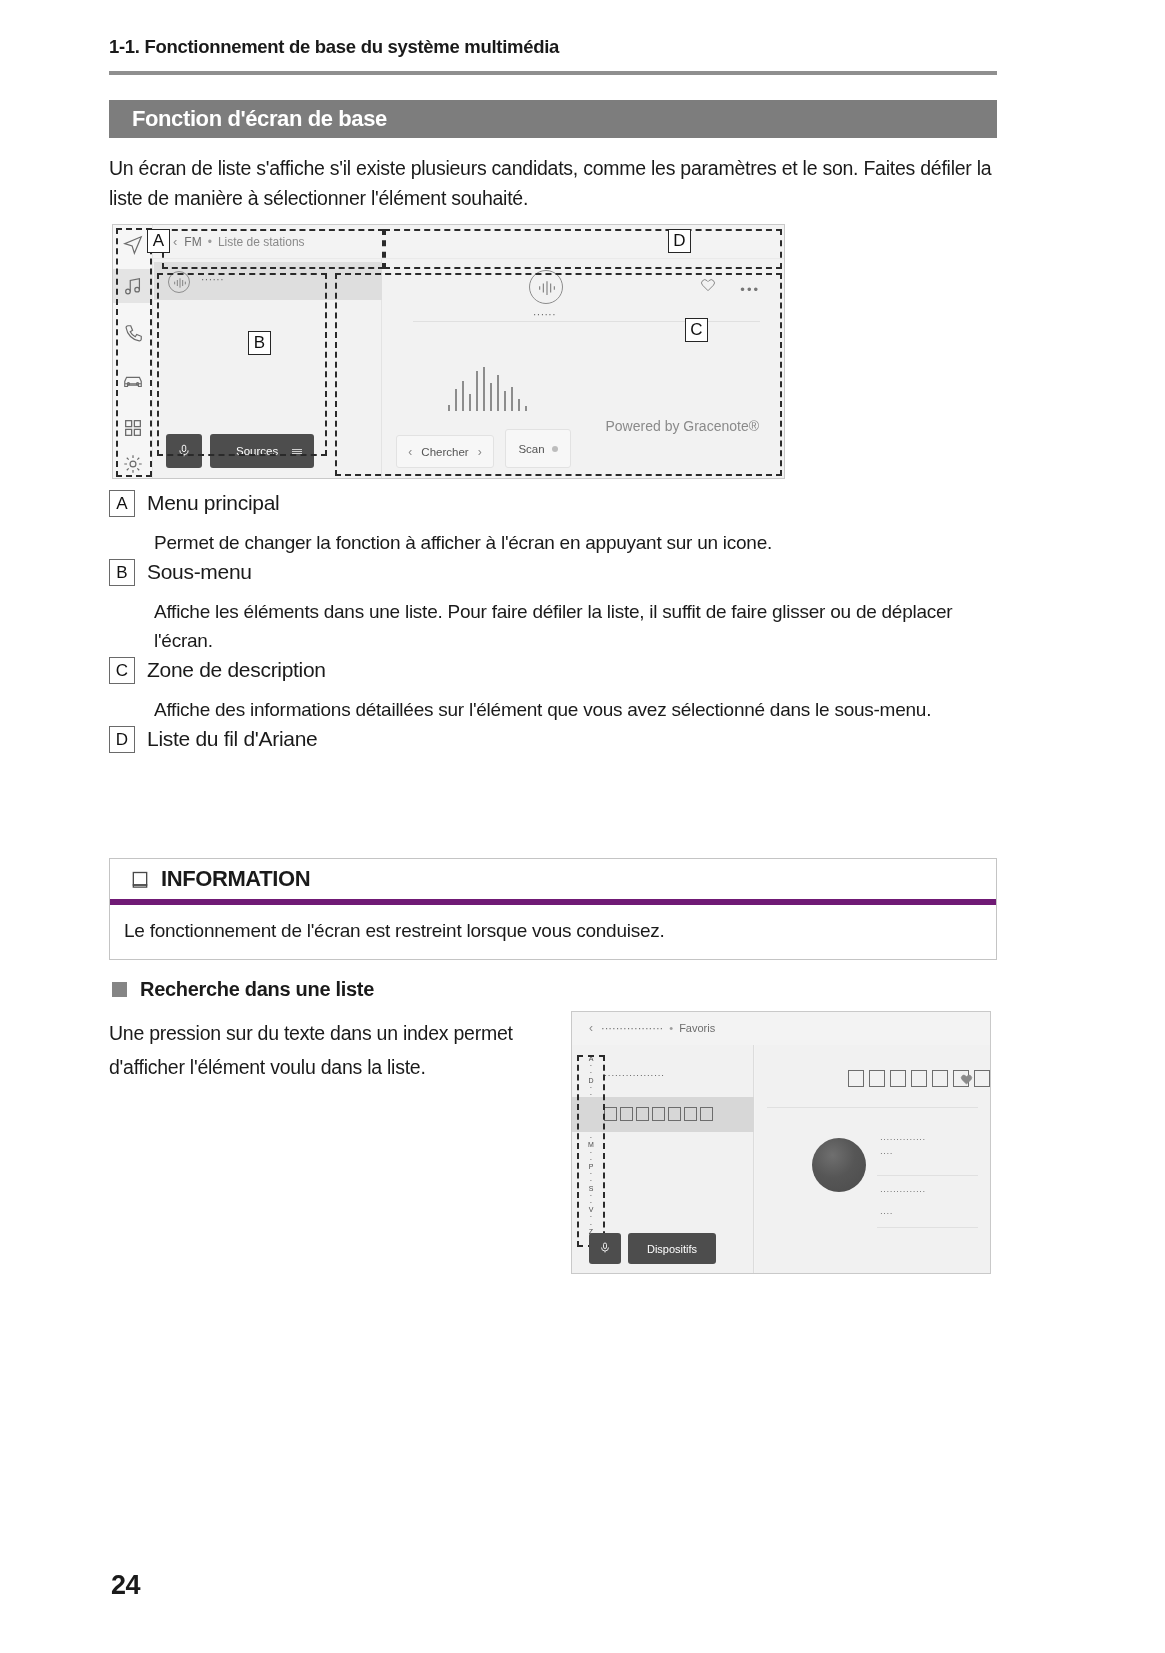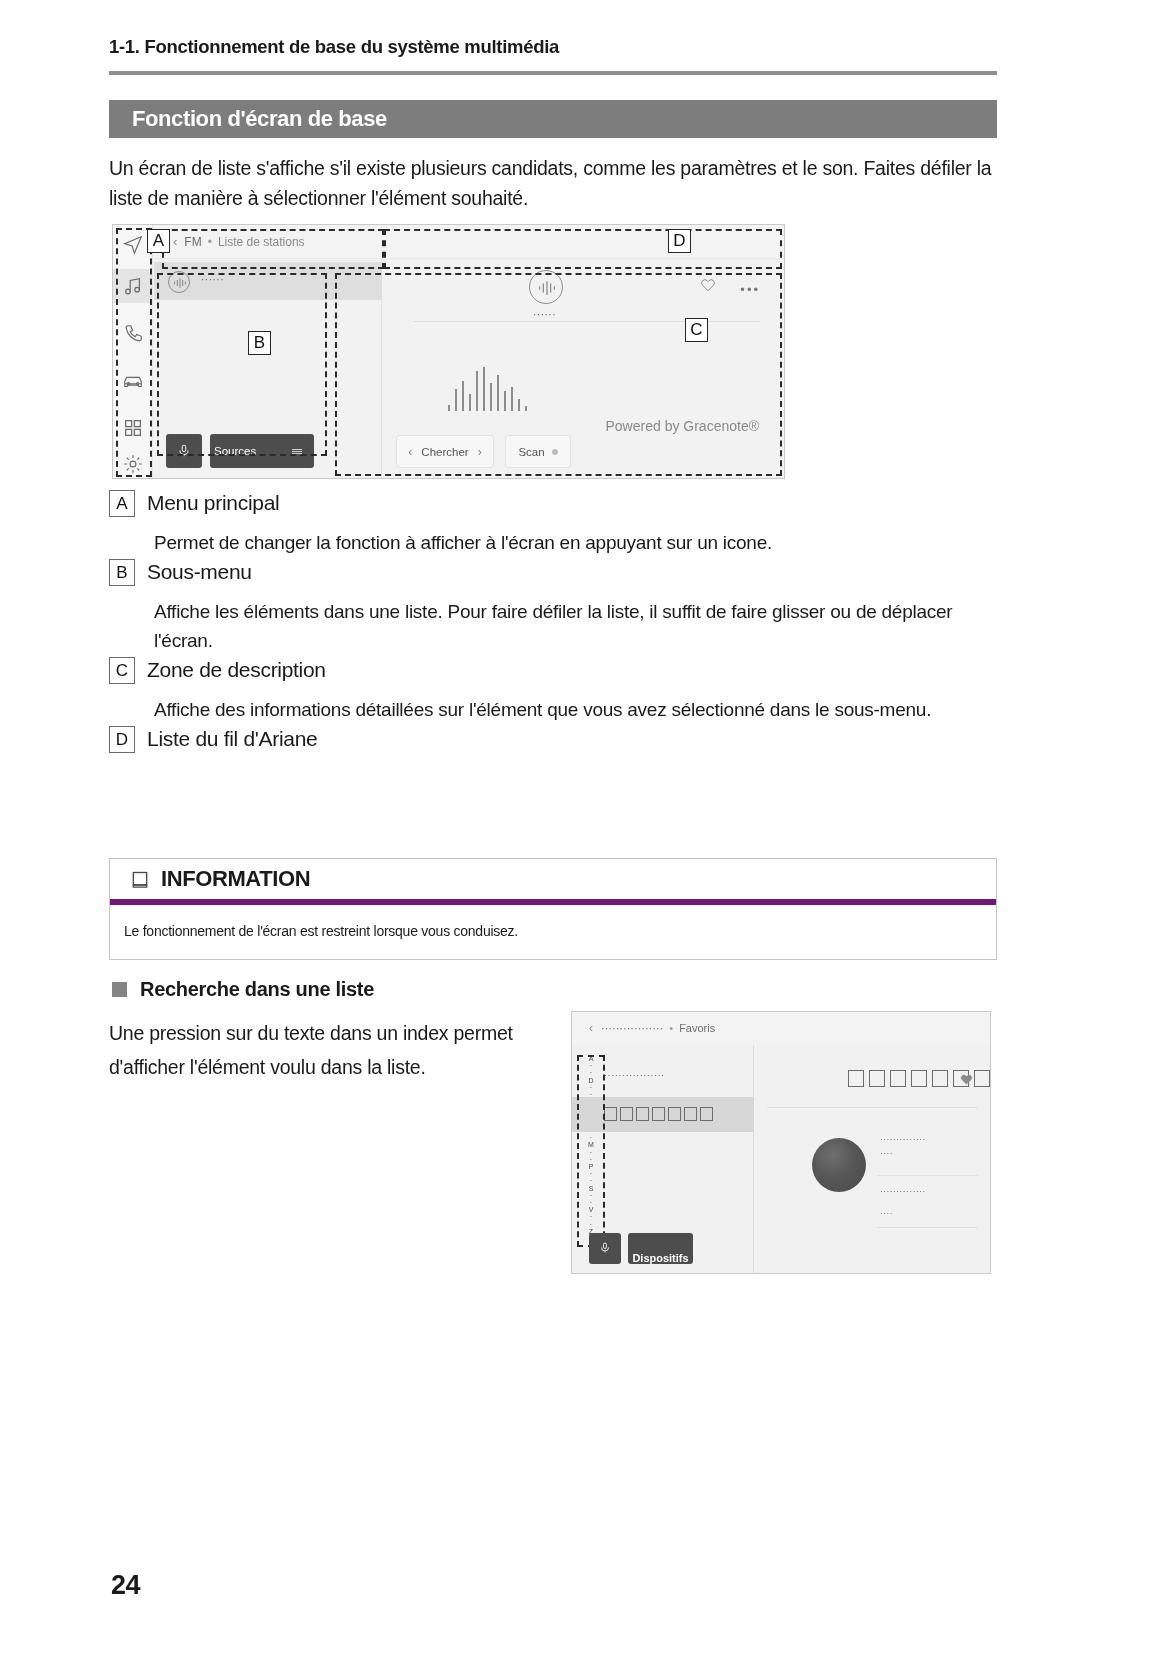--- a/index.html
+++ b/index.html
@@ -216,21 +216,21 @@
     width: 36px; height: 34px;
   }
   .mic-btn svg { position:absolute; left:11px; top:8px; width:14px; height:18px; }
   .src-btn {
     left: 97px; bottom: 10px;
     width: 104px; height: 34px;
     color: #ffffff;
     font-size: 11.5px;
     display: flex;
     align-items: center;
-    padding-left: 4px;
+    padding-left: 26px;
   }
   .src-eq {
     position: absolute;
     right: 12px; top: 15px;
     width: 10px; height: 5px;
   }
   .src-eq i { position:absolute; left:0; width:10px; height:1px; background:#cfcfcf; }
 
   .btn-light {
     position: absolute;
@@ -238,21 +238,21 @@
     border: 1px solid #e2e2e2;
     border-radius: 3px;
     font-size: 11.5px;
     color: #555;
     display: flex;
     align-items: center;
     justify-content: center;
   }
   .cherch-btn { left: 283px; bottom: 10px; width: 98px; height: 33px; }
   .cherch-btn .ar { color:#8a8a8a; margin: 0 9px; font-size: 12px; }
-  .scan-btn { left: 392px; bottom: 10px; width: 66px; height: 33px; }
+  .scan-btn { left: 392px; bottom: 10px; width: 66px; height: 39px; }
   .scan-btn .sdot {
     width: 6px; height: 6px; border-radius: 50%;
     background: #bdbdbd; margin-left: 7px;
   }
 
   
   .dash {
     position: absolute;
     border: 2px dashed #2a2a2a;
   }
@@ -316,21 +316,21 @@
     height: 46px;
     display: flex;
     align-items: center;
     padding-left: 20px;
     border-bottom: 6px solid #701a75;
   }
   .info-icon { width: 20px; height: 19px; margin-right: 11px; }
   .info-title { font-size: 22px; font-weight: bold; letter-spacing: -0.4px; }
   .info-body {
     padding: 12px 20px 14px 14px;
-    font-size: 14px;
+    font-size: 19px;
     line-height: 28px;
     letter-spacing: -0.25px;
   }
 
   
   .subhead {
     position: absolute;
     left: 112px; top: 978px;
     display: flex; align-items: center;
   }
@@ -411,23 +411,23 @@
     background: radial-gradient(circle at 38% 32%, #6f6f6f 0%, #565656 45%, #4b4b4b 100%);
   }
   .s2-ln { position:absolute; font-size:8px; letter-spacing:0.6px; color:#636363; }
   .s2-btn-mic {
     position:absolute; left:17px; bottom:9px;
     width:32px; height:31px; background:#4d4d4d; border-radius:3px;
   }
   .s2-btn-mic svg { position:absolute; left:10px; top:7px; width:12px; height:16px; }
   .s2-btn-dev {
     position:absolute; left:56px; bottom:9px;
-    width:65px; height:31px; background:#4d4d4d; border-radius:3px;
+    width:88px; height:31px; background:#4d4d4d; border-radius:3px;
     color:#fff; font-size:11px;
-    display:flex; align-items:flex-end; justify-content:center;font-weight:bold;
+    display:flex; align-items:center; justify-content:center;
   }
 
   
   .folio {
     position: absolute;
     left: 111px; bottom: 52px;
     font-size: 27px;
     font-weight: bold;
     letter-spacing: -0.5px;
   }

